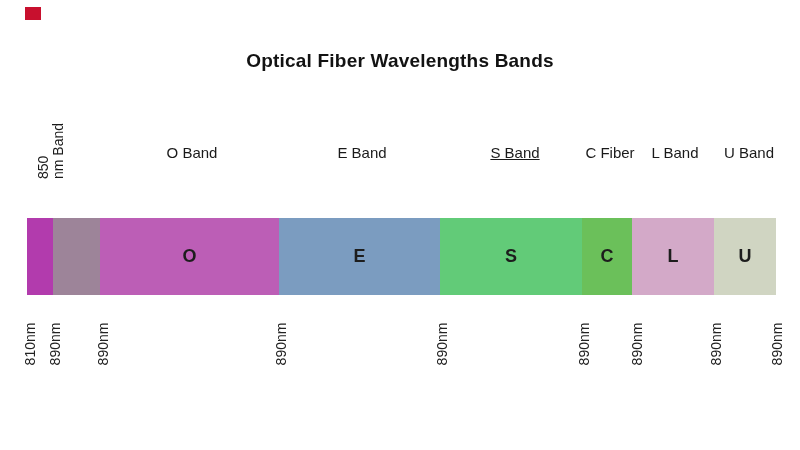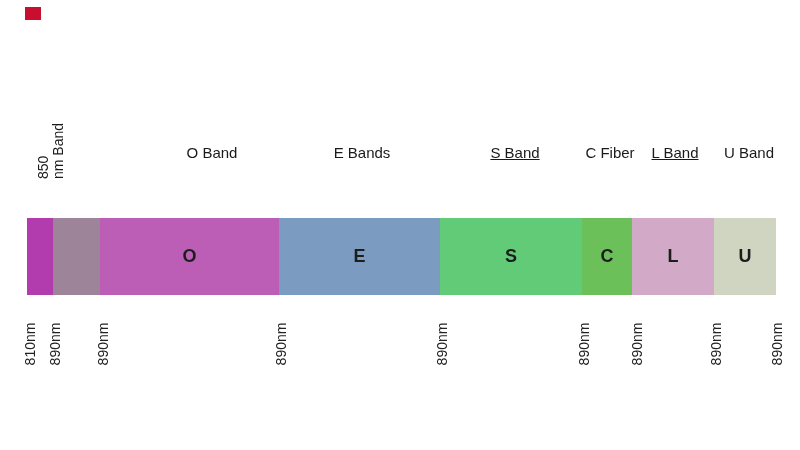--- a/index.html
+++ b/index.html
@@ -72,28 +72,29 @@
     font-size: 14px;
     color: #222222;
     white-space: nowrap;
   }
 </style>
 </head>
 <body>
 
 <div class="stage">
   <div class="red-marker" style="background: rgb(200, 16, 46);"></div>
+  <h1 class="chart-title">Optical Fiber Wavelengths Bands</h1>
   <div id="band-labels">
       <div class="rotated-band-label" style="left: 51px; top: 151px;">850
 nm Band</div>
-      <div class="band-top-label" style="left: 192px; margin-left: 20px;">O Band</div>
-      <div class="band-top-label" style="left: 362px;">E Bands</div>
+      <div class="band-top-label" style="left: 192px;">O Band</div>
+      <div class="band-top-label" style="left: 362px;">E Band</div>
       <div class="band-top-label" style="left: 515px; text-decoration: underline;">S Band</div>
       <div class="band-top-label" style="left: 610px;">C Fiber</div>
-      <div class="band-top-label" style="left: 675px; text-decoration: underline;">L Band</div>
+      <div class="band-top-label" style="left: 675px;">L Band</div>
       <div class="band-top-label" style="left: 749px;">U Band</div>
     </div>
   <div id="bar">
       <div class="bar-segment" style="left: 27px; width: 26px; top: 218px; height: 77px; background: rgb(178, 59, 173);"></div>
       <div class="bar-segment" style="left: 53px; width: 47px; top: 218px; height: 77px; background: rgb(157, 132, 153);"></div>
       <div class="bar-segment" style="left: 100px; width: 179px; top: 218px; height: 77px; background: rgb(188, 94, 182);">
         <div class="bar-letter" style="line-height: 77px; height: 77px;">O</div>
       </div>
       <div class="bar-segment" style="left: 279px; width: 161px; top: 218px; height: 77px; background: rgb(123, 156, 192);">
         <div class="bar-letter" style="line-height: 77px; height: 77px;">E</div>

